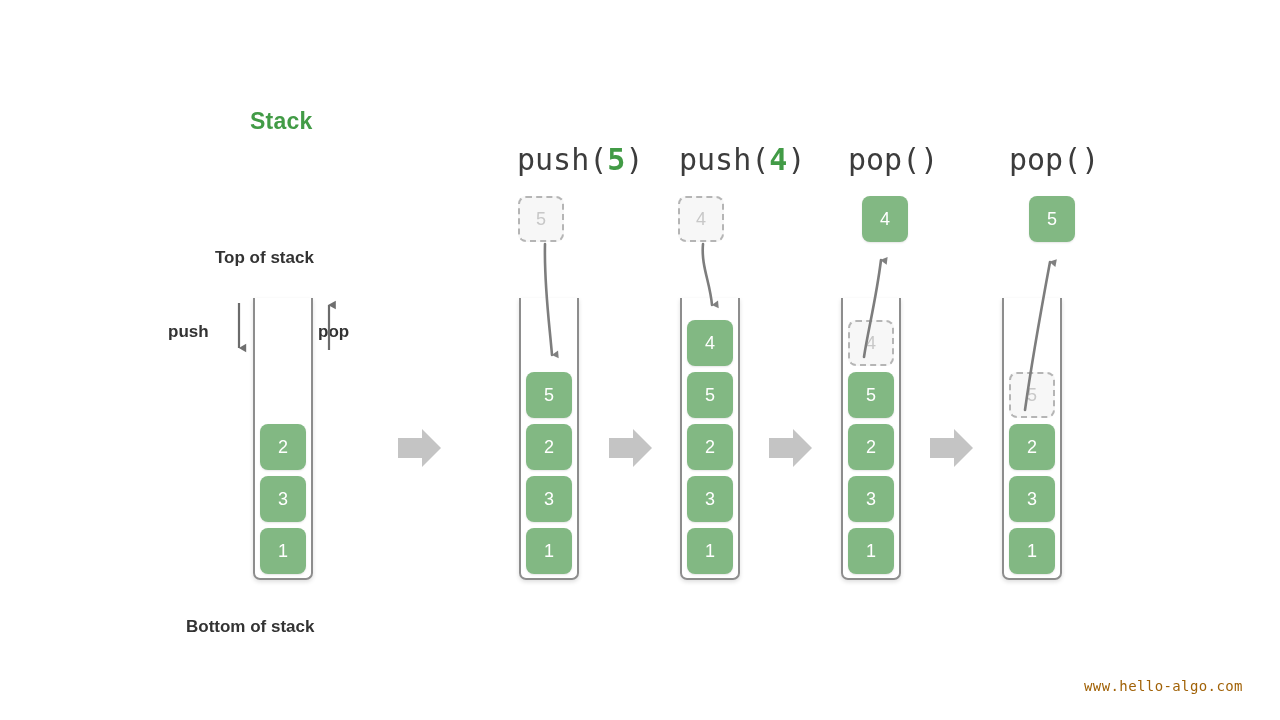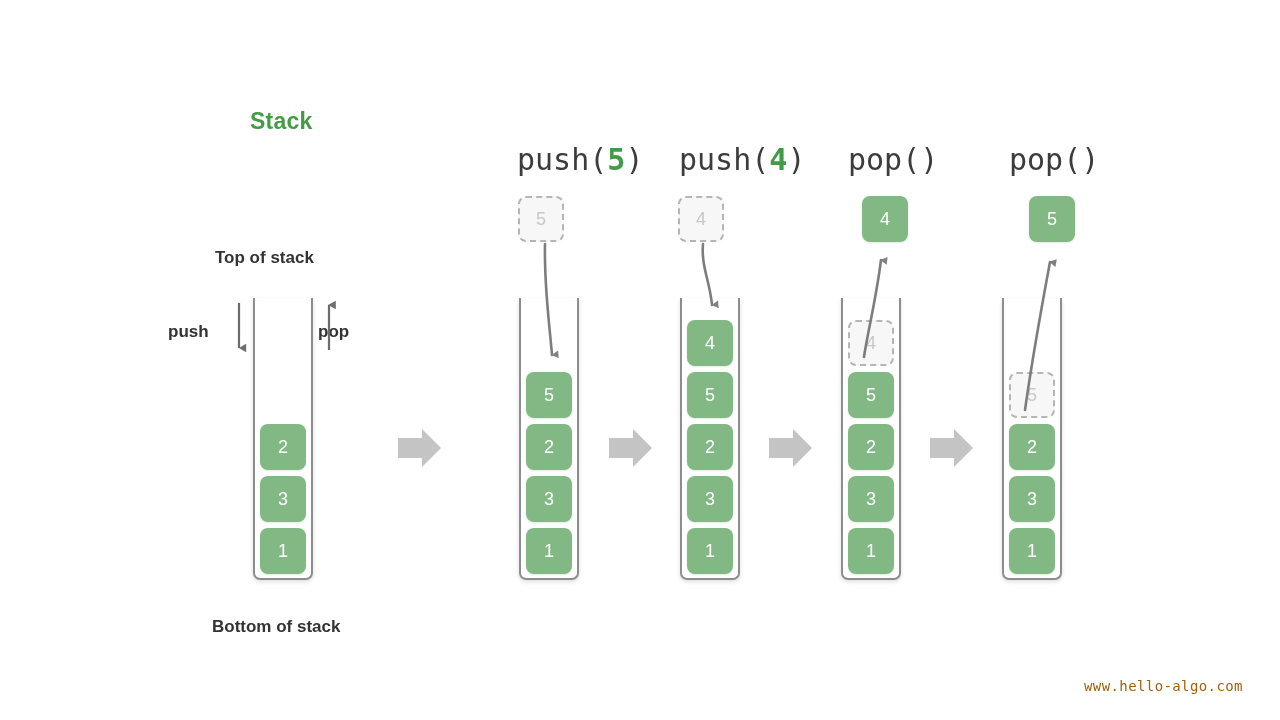--- a/index.html
+++ b/index.html
@@ -34,21 +34,21 @@
   }
 
   
   .label-bold {
     font-size: 17px;
     font-weight: bold;
     color: #333333;
     white-space: nowrap;
   }
   .top-label  { left: 215px; top: 248px; }
-  .bot-label  { left: 212px; top: 617px; }
+  .bot-label  { left: 186px; top: 617px; }
   .push-label { left: 168px; top: 322px; }
   .pop-label  { left: 318px; top: 322px; }
 
   
   .col-head {
     font-family: "DejaVu Sans Mono", "Liberation Mono", monospace;
     font-size: 30px;
     color: #3c3c3c;
     top: 142px;
     white-space: nowrap;

